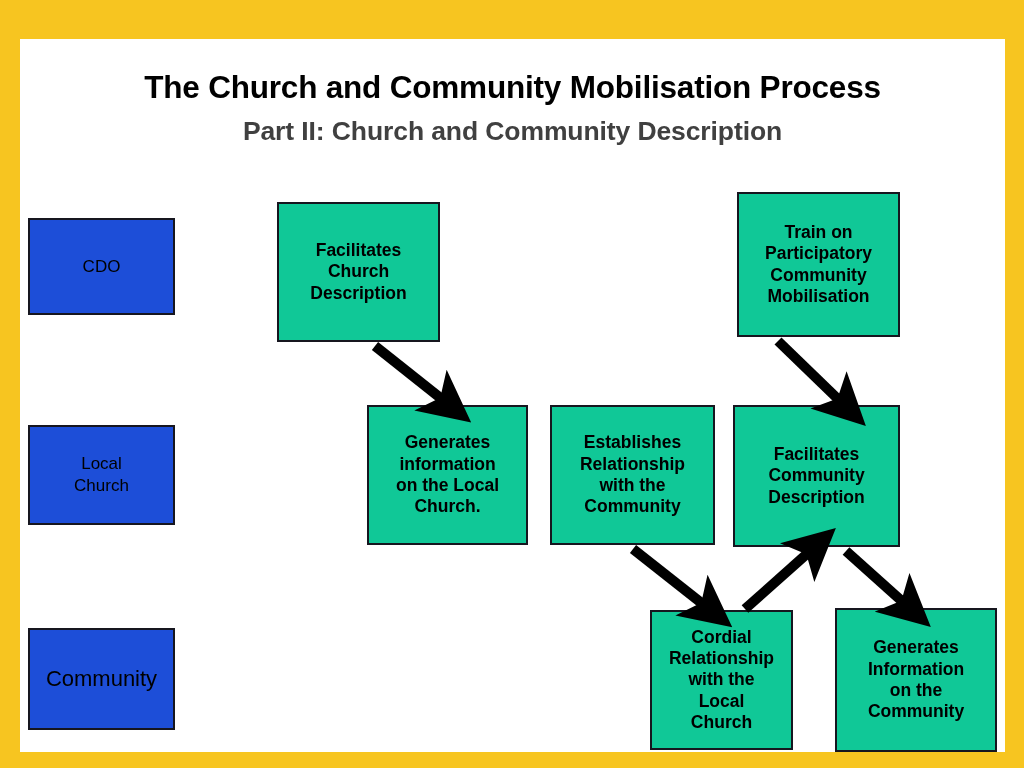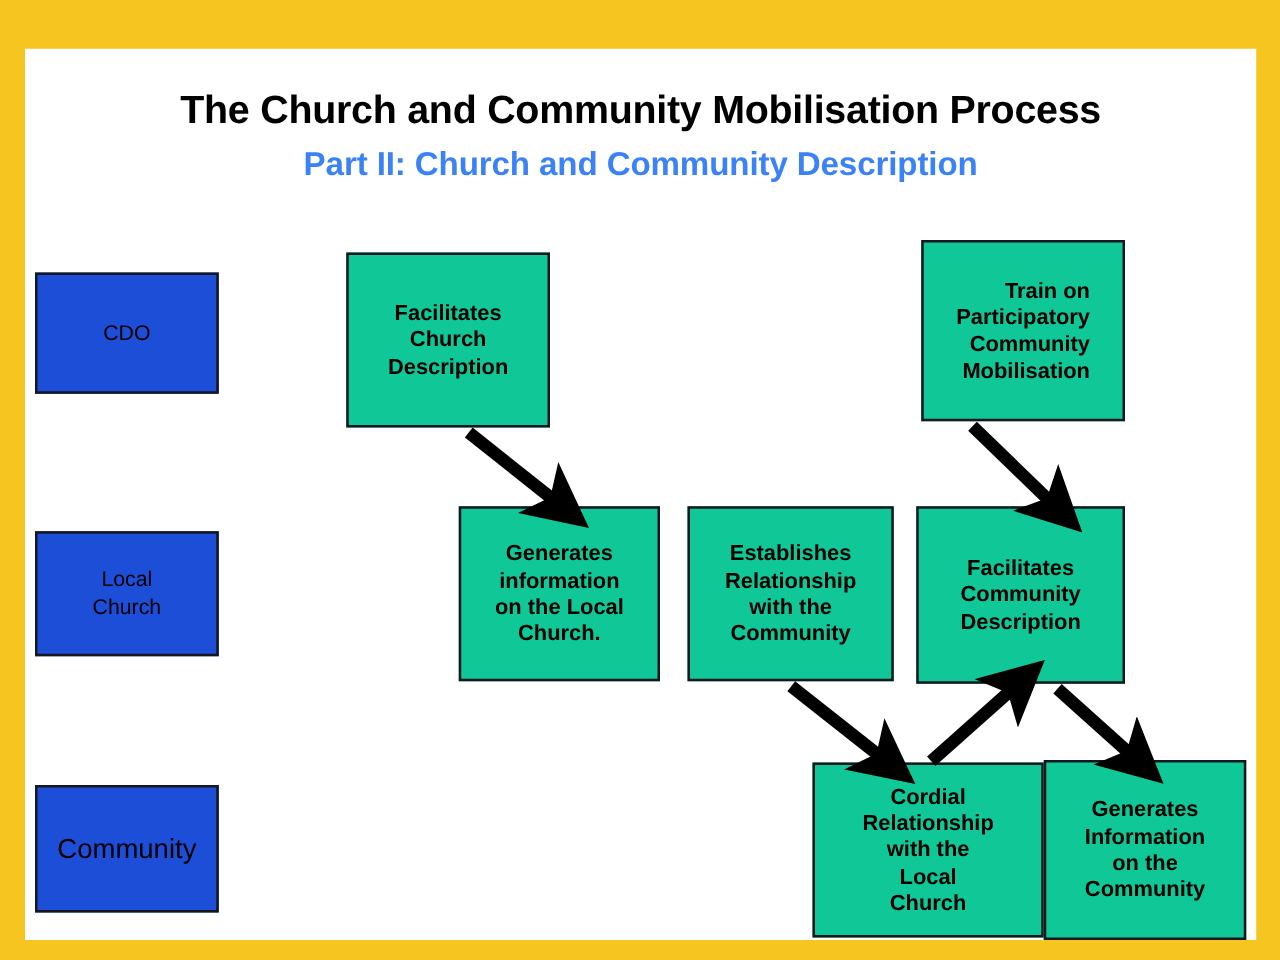--- a/index.html
+++ b/index.html
@@ -41,21 +41,21 @@
     font-weight: bold;
     color: #000000;
     letter-spacing: -0.2px;
     line-height: 1.1;
   }
   .title-sub {
     margin: 0;
     padding-top: 12px;
     font-size: 26.5px;
     font-weight: bold;
-    color: #3b82f6;
+    color: #404040;
     letter-spacing: -0.1px;
     line-height: 1.1;
   }
 
   
   .node {
     position: absolute;
     box-sizing: border-box;
     border: 2px solid #16161f;
     display: flex;
@@ -121,21 +121,21 @@
     <div class="node lane-label big" style="left:8px; top:589px; width:147px; height:102px;">
       <span class="lbl">Community</span>
     </div>
 
     <div class="node proc" style="left:257px; top:163px; width:163px; height:140px;">
       <span class="lbl">Facilitates
 Church
 Description</span>
     </div>
 
-    <div class="node proc" style="left:717px; top:153px; width:163px; height:145px;text-align:right;">
+    <div class="node proc" style="left:717px; top:153px; width:163px; height:145px;">
       <span class="lbl">Train on
 Participatory
 Community
 Mobilisation</span>
     </div>
 
     <div class="node proc" style="left:347px; top:366px; width:161px; height:140px;">
       <span class="lbl">Generates
 information
 on the Local
@@ -148,21 +148,21 @@
 with the
 Community</span>
     </div>
 
     <div class="node proc" style="left:713px; top:366px; width:167px; height:142px;">
       <span class="lbl">Facilitates
 Community
 Description</span>
     </div>
 
-    <div class="node proc" style="left:630px; top:571px; width:185px; height:140px;">
+    <div class="node proc" style="left:630px; top:571px; width:143px; height:140px;">
       <span class="lbl">Cordial
 Relationship
 with the
 Local
 Church</span>
     </div>
 
     <div class="node proc" style="left:815px; top:569px; width:162px; height:144px;">
       <span class="lbl">Generates
 Information

